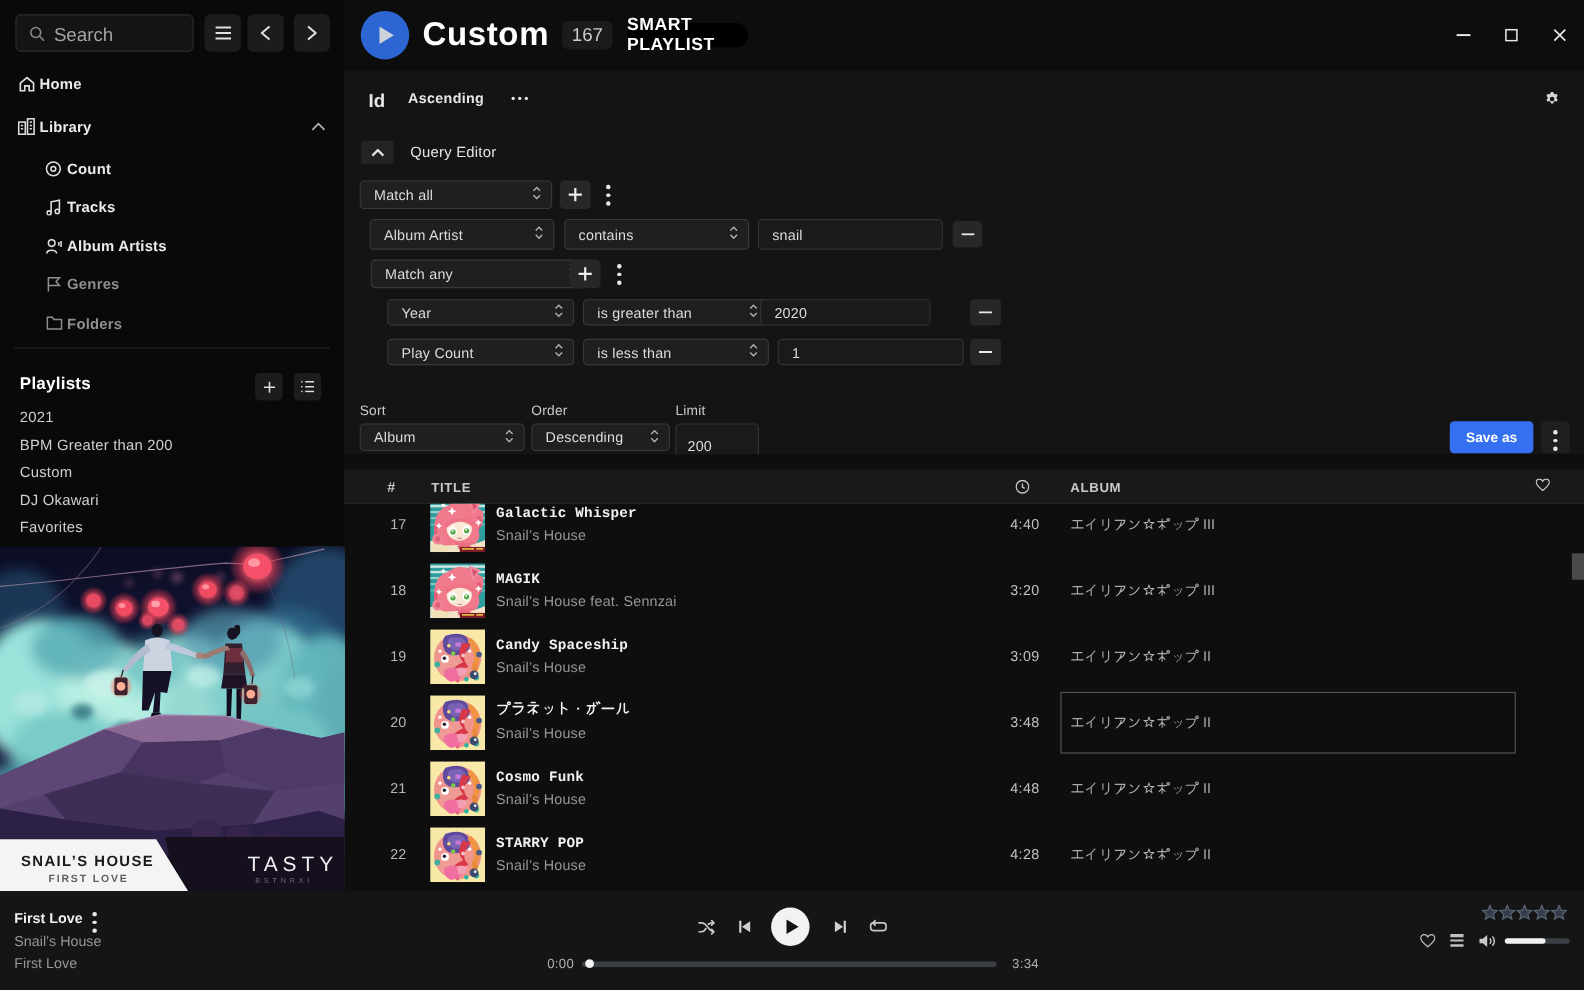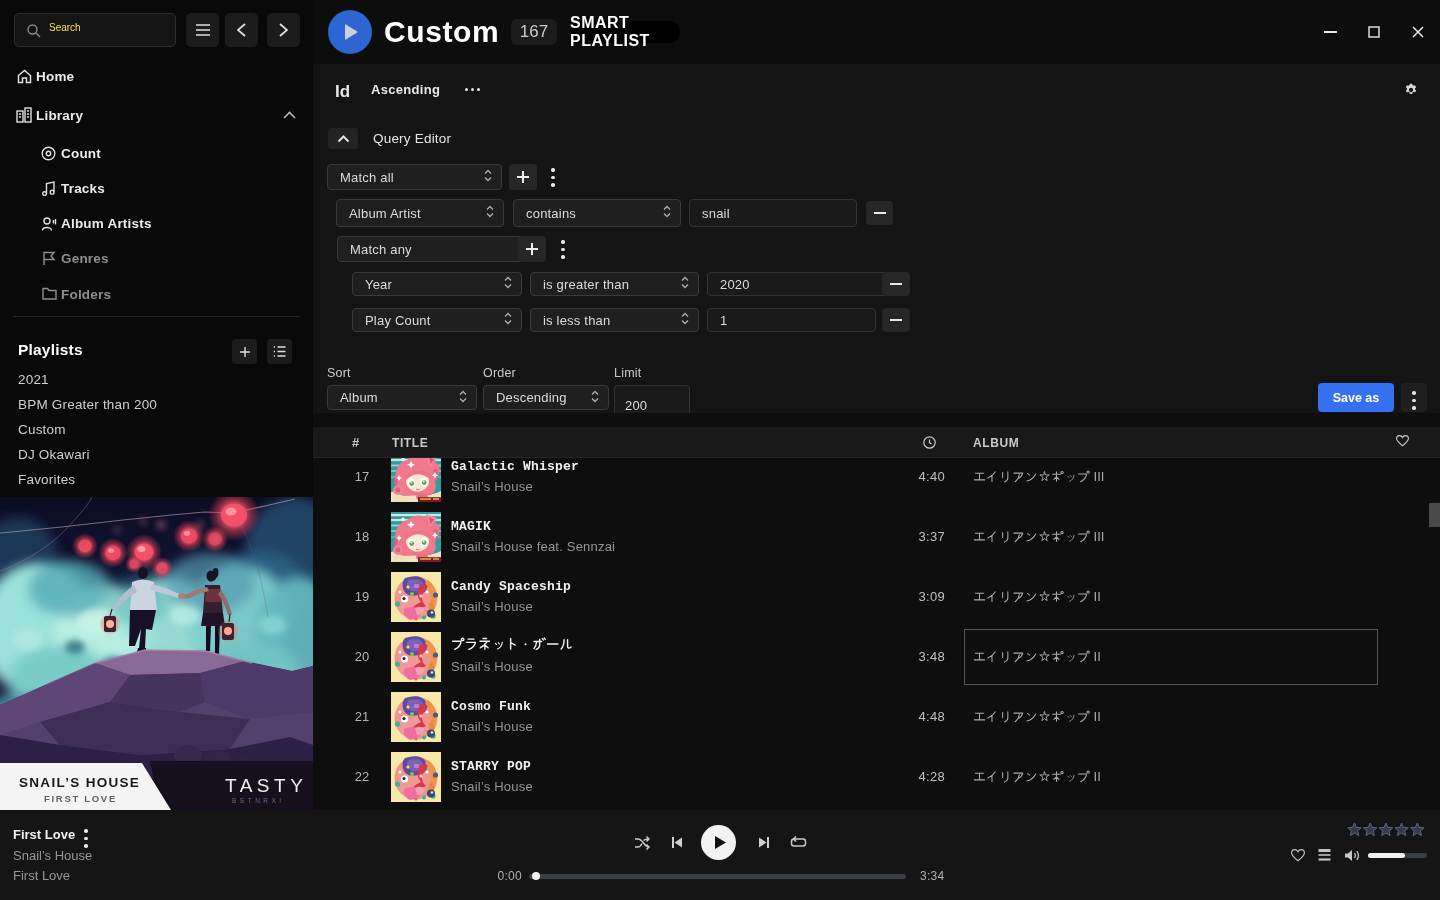--- a/index.html
+++ b/index.html
@@ -172,21 +172,21 @@
   </defs>
 </svg>
 
 <div id="sidebar">
 
   <div class="abs" style="left:14px; top:13px; width:162px; height:34px; background:#141414; border:1px solid #2d2d2d; border-radius:5px;">
     <svg class="abs" style="left:11px; top:9px;" width="16" height="16" viewBox="0 0 16 16" fill="none" stroke="#8a8a8a" stroke-width="1.4">
           <circle cx="6.5" cy="6.5" r="4.5"></circle>
           <path d="M10 10 L14 14"></path>
         </svg>
-    <span class="abs" style="left:34px; top:8px; font-size:10px; color:#fde047;">Search</span>
+    <span class="abs" style="left:34px; top:8px; font-size:17px; color:#a3a3a3;">Search</span>
   </div>
   <div class="sbtn" style="left:186px; top:13px;">
     <svg width="16" height="14" viewBox="0 0 16 14" stroke="#e0e0e0" stroke-width="1.6">
           <path d="M1 2 H15 M1 7 H15 M1 12 H15"></path>
         </svg>
   </div>
   <div class="sbtn" style="left:225px; top:13px;">
     <svg width="9" height="14" viewBox="0 0 9 14" fill="none" stroke="#e0e0e0" stroke-width="1.8">
           <path d="M8 1 L1 7 L8 13"></path>
         </svg>
@@ -490,21 +490,21 @@
           <i></i>
           <i></i>
         </div>
 
     <div class="sel" style="left:39px; top:208px; width:170px; height:24px;">Year<span class="updn"><svg width="8" height="13" viewBox="0 0 8 13" fill="none" stroke="#b0b0b0" stroke-width="1.3">
               <path d="M1 4.5 L4 1.5 L7 4.5 M1 8.5 L4 11.5 L7 8.5"></path>
             </svg></span></div>
     <div class="sel" style="left:217px; top:208px; width:169px; height:24px;">is greater than<span class="updn"><svg width="8" height="13" viewBox="0 0 8 13" fill="none" stroke="#b0b0b0" stroke-width="1.3">
               <path d="M1 4.5 L4 1.5 L7 4.5 M1 8.5 L4 11.5 L7 8.5"></path>
             </svg></span></div>
-    <div class="inp" style="left:394px; top:208px; width:188px; height:24px;">2020</div>
+    <div class="inp" style="left:378px; top:208px; width:155px; height:24px;">2020</div>
     <div class="sqbtn" style="left:569px; top:208px; width:28px; height:24px;">
           <svg width="12" height="2" viewBox="0 0 12 2">
             <rect width="12" height="2" fill="#e8e8e8"></rect>
           </svg>
         </div>
 
     <div class="sel" style="left:39px; top:244px; width:170px; height:24px;">Play Count<span class="updn"><svg width="8" height="13" viewBox="0 0 8 13" fill="none" stroke="#b0b0b0" stroke-width="1.3">
               <path d="M1 4.5 L4 1.5 L7 4.5 M1 8.5 L4 11.5 L7 8.5"></path>
             </svg></span></div>
     <div class="sel" style="left:217px; top:244px; width:169px; height:24px;">is less than<span class="updn"><svg width="8" height="13" viewBox="0 0 8 13" fill="none" stroke="#b0b0b0" stroke-width="1.3">
@@ -570,21 +570,21 @@
                 <use href="#k-pu" x="800"></use>
               </svg>&nbsp;III</span>
       </div>
       <div class="row" style="top:48.6px;">
         <span class="rnum">18</span>
         <div class="rart"><svg width="50" height="50" viewBox="0 0 50 50">
                 <use href="#cov3"></use>
               </svg></div>
         <span class="rtitle">MAGIK</span>
         <span class="rartist">Snail’s House feat. Sennzai</span>
-        <span class="rdur">3:37</span>
+        <span class="rdur">3:20</span>
         <span class="ralbum"><svg class="kt" width="117" height="13" viewBox="0 0 900 100" stroke-width="8" style="color:#ababab">
                 <use href="#k-e"></use>
                 <use href="#k-i" x="100"></use>
                 <use href="#k-ri" x="200"></use>
                 <use href="#k-a" x="300"></use>
                 <use href="#k-n" x="400"></use>
                 <use href="#k-star" x="500"></use>
                 <use href="#k-po" x="600"></use>
                 <use href="#k-tsu" transform="translate(716,22) scale(0.76)"></use>
                 <use href="#k-pu" x="800"></use>

